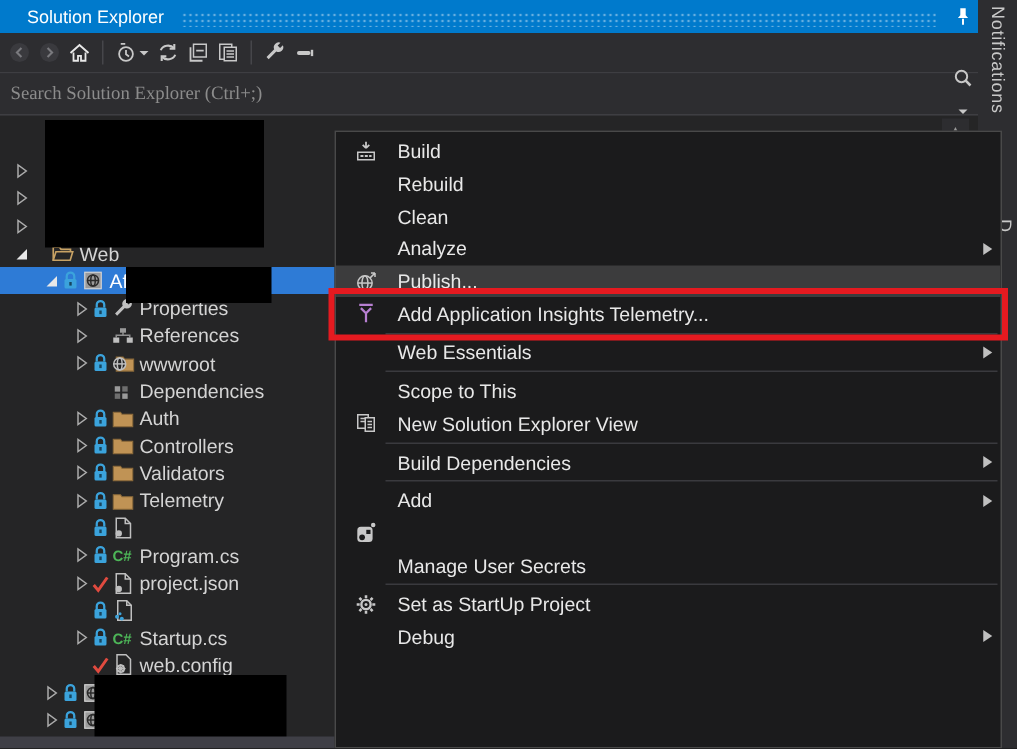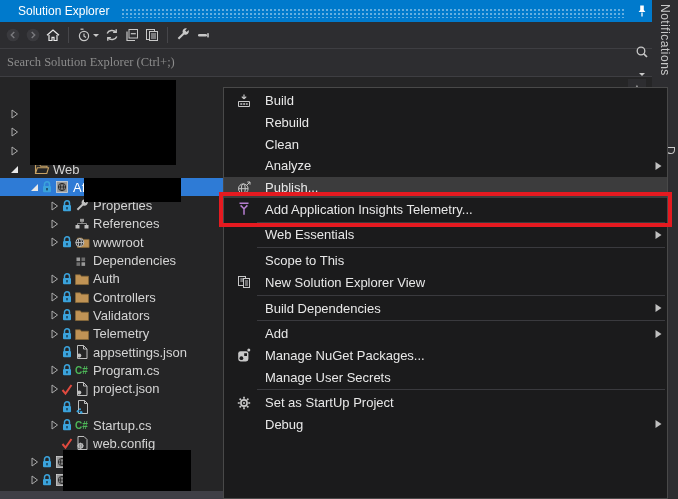--- a/index.html
+++ b/index.html
@@ -425,21 +425,20 @@
             <rect x="5.2" y="8" width="1.6" height="2.4" fill="#17455E"></rect>
           </svg>
         </span>
         <span class="slot ficon ">
           <svg width="16" height="16" viewBox="0 0 16 16">
             <path d="M3.5 1.5h6L13 5v9.5H3.5z" stroke="#BFBFBF" fill="none"></path>
             <path d="M9.5 1.5V5H13" stroke="#BFBFBF" fill="none"></path>
             <circle cx="5.2" cy="11.6" r="2.1" fill="#BFBFBF"></circle>
           </svg>
         </span>
-        <span class="tlabel">appsettings.json</span>
       </div>
       <div class="trow" style="padding-left: 48px;">
         <span class="slot exp ">
           <svg width="11" height="12" viewBox="0 0 11 12">
             <path d="M3 2v8l5.5-4z" stroke="#ABABAB" fill="none"></path>
           </svg>
         </span>
         <span class="slot badge ">
           <svg width="12" height="14" viewBox="0 0 12 14">
             <path d="M3.5 6V4.2a2.5 2.5 0 0 1 5 0V6" stroke="#3BA3DC" stroke-width="1.5" fill="none"></path>
@@ -698,21 +697,20 @@
       </div>
       <div class="mi">
         <span class="micon">
           <svg width="16" height="16" viewBox="0 0 16 16">
             <rect x="2.2" y="4.2" width="10.2" height="10.2" rx="2.4" fill="currentColor"></rect>
             <circle cx="5.4" cy="11.2" r="1.9" fill="#1B1B1C"></circle>
             <rect x="8.2" y="6.2" width="2.8" height="2.8" fill="#1B1B1C"></rect>
             <circle cx="12.8" cy="3" r="1.5" fill="currentColor"></circle>
           </svg>
         </span>
-        <span class="mlabel">Manage NuGet Packages...</span>
         <span class="mspacer"></span>
         <span class="marrow"></span>
       </div>
       <div class="mi">
         <span class="micon"></span>
         <span class="mlabel">Manage User Secrets</span>
         <span class="mspacer"></span>
         <span class="marrow"></span>
       </div>
       <div class="msep"></div>

